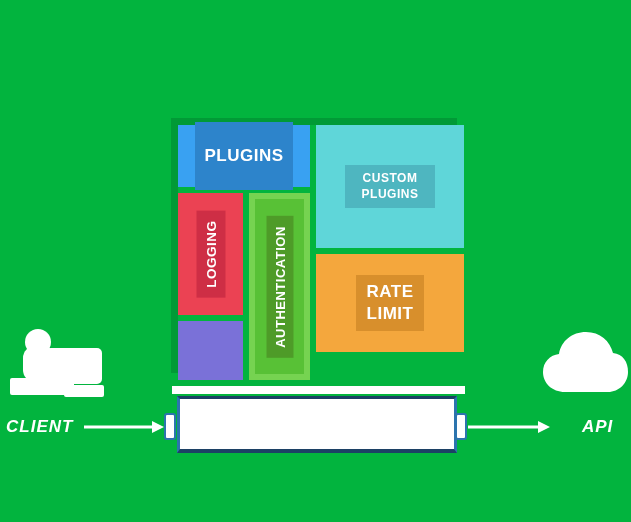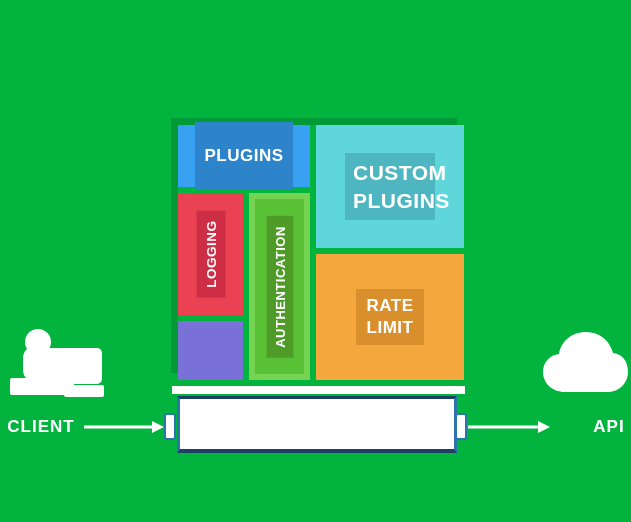--- a/index.html
+++ b/index.html
@@ -16,27 +16,27 @@
     background:#02b43e;
     box-shadow:-7px -7px 0 0 #019a36;
   }
   .block{position:absolute;display:flex;align-items:center;justify-content:center;}
   .b-plugins{left:0;top:0;width:132px;height:62px;background:#39a1f2;}
   .b-logging{left:0;top:68px;width:65px;height:122px;background:#eb4253;}
   .b-misc{left:0;top:196px;width:65px;height:59px;background:#7a71d8;}
   .b-auth{left:71px;top:68px;width:61px;height:187px;background:#58c136;
           border:6px solid #76d351;box-sizing:border-box;}
   .b-custom{left:138px;top:0;width:148px;height:123px;background:#5fd6d9;}
-  .b-rate{left:138px;top:129px;width:148px;height:126px;background:#f4a73d;}
+  .b-rate{left:138px;top:129px;width:148px;height:98px;background:#f4a73d;}
 
   .lbl{
     color:#fff;font-weight:bold;text-align:center;letter-spacing:.5px;
   }
   .lbl-plugins{background:#2d84cb;font-size:17px;padding:24px 9px;}
-  .lbl-custom{background:#4eb6c0;font-size:21px;line-height:1.3;padding:6px 8px;width:74px;}
+  .lbl-custom{background:#4eb6c0;font-size:12px;line-height:1.3;padding:6px 8px;width:74px;}
   .lbl-rate{background:#d88f2c;font-size:17px;line-height:1.3;padding:6px 8px;width:52px;}
   .lbl-vert{
     position:absolute;left:50%;top:50%;
     transform:translate(-50%,-50%) rotate(-90deg);
     white-space:nowrap;
   }
   .lbl-logging{background:#ce2e45;font-size:13.5px;padding:7px 10px;}
   .lbl-auth{background:#4e9b28;font-size:13px;padding:6px 10px;}
 
   
@@ -49,21 +49,21 @@
   .tab{
     position:absolute;top:413px;width:12px;height:27px;background:#fff;
     border:2px solid #2c74ae;border-radius:3px;box-sizing:border-box;
   }
   .tab-left{left:164px;}
   .tab-right{left:455px;}
 
   
   .endpoint-label{
     position:absolute;color:#fff;font-weight:bold;font-size:17px;
-    letter-spacing:1px;text-align:center;
+    letter-spacing:1px;font-style:italic;
   }
   .client-label{left:6px;top:417px;width:70px;}
   .api-label{left:582px;top:417px;width:54px;}
   .icon{position:absolute;}
   .client-icon{left:8px;top:328px;}
   .cloud-icon{left:540px;top:326px;}
   .arrow{position:absolute;}
   .arrow-left{left:84px;top:419px;}
   .arrow-right{left:468px;top:419px;}
 </style>

